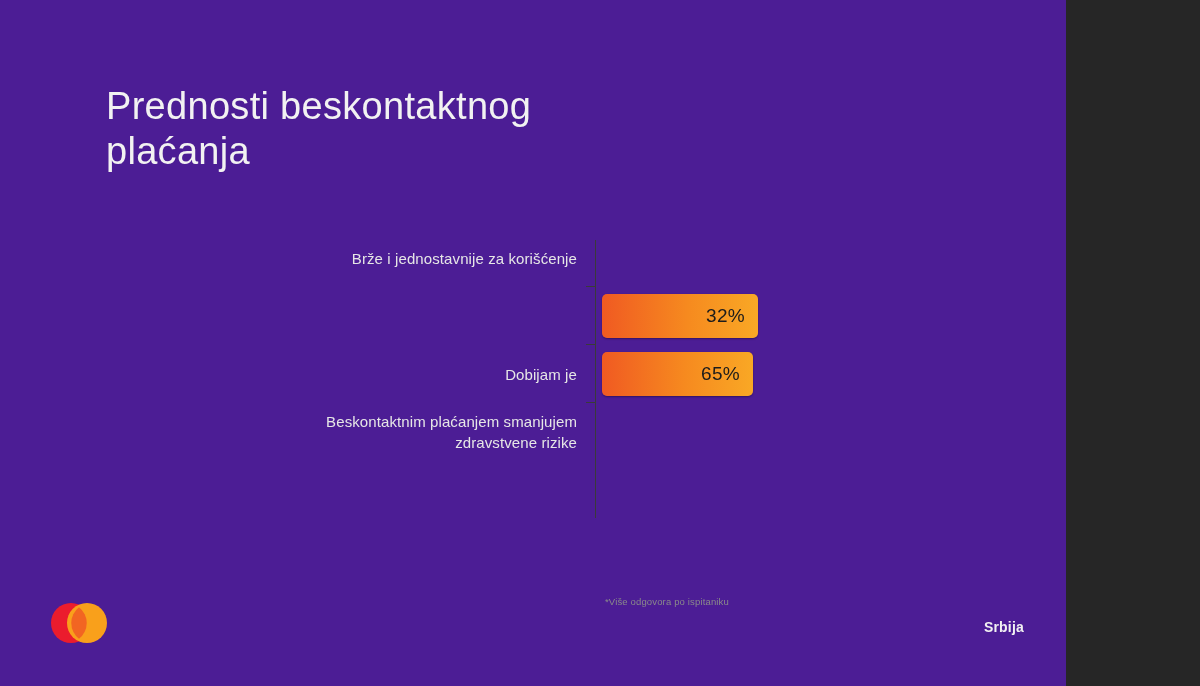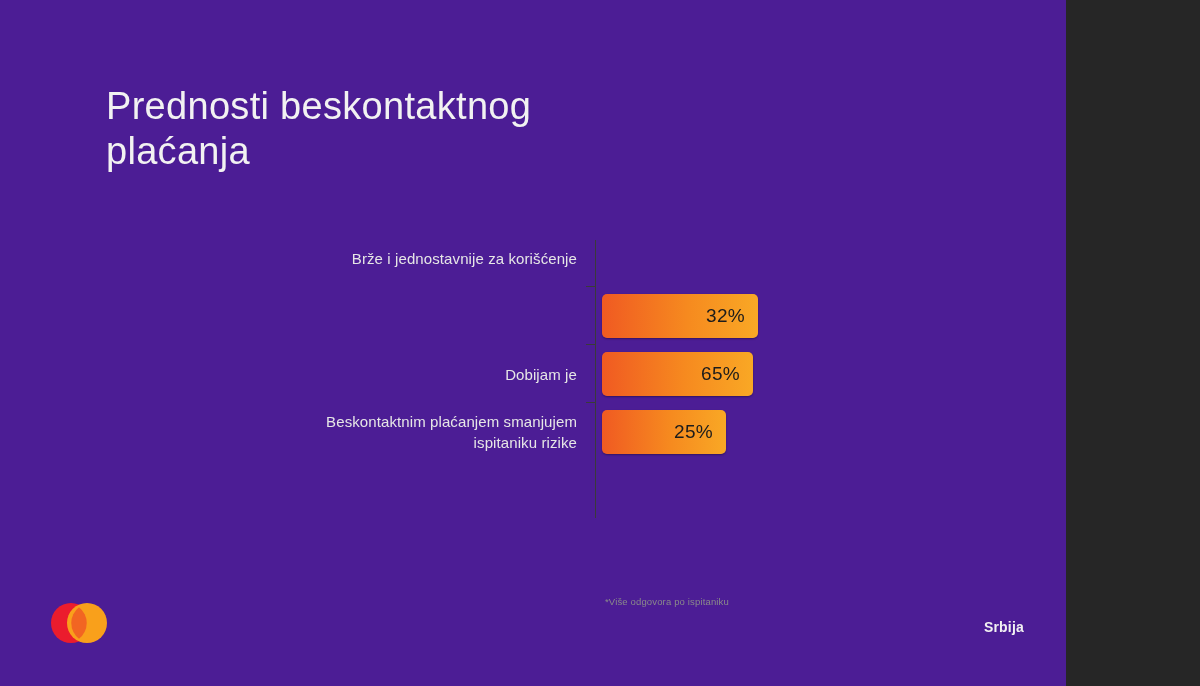--- a/index.html
+++ b/index.html
@@ -171,26 +171,21 @@
         <div class="bar-track">
           <div class="bar" style="width:151px;">
             <span class="bar-value">65%</span>
           </div>
         </div>
       </div>
 
       <div class="row">
         <div class="tick"></div>
         <div class="row-label">Beskontaktnim plaćanjem smanjujem
-ispitaniku rizike</div>
-        <div class="bar-track">
-          <div class="bar" style="width:124px;">
-            <span class="bar-value">25%</span>
-          </div>
-        </div>
+zdravstvene rizike</div>
       </div>
 
 
     </div>
   </div>
 
   <div class="logo">
     <svg width="56" height="40" viewBox="0 0 56 40" xmlns="http://www.w3.org/2000/svg">
       <circle cx="20" cy="20" r="20" fill="#EB1C2D"></circle>
       <circle cx="36" cy="20" r="20" fill="#F9A01B"></circle>

